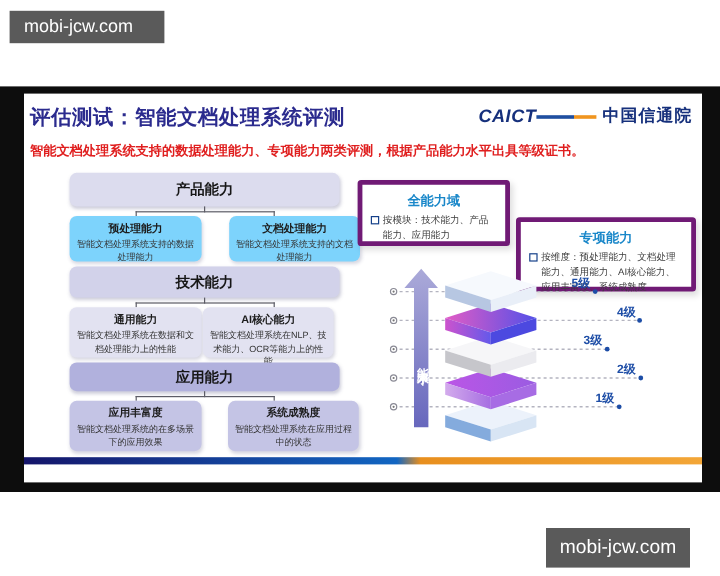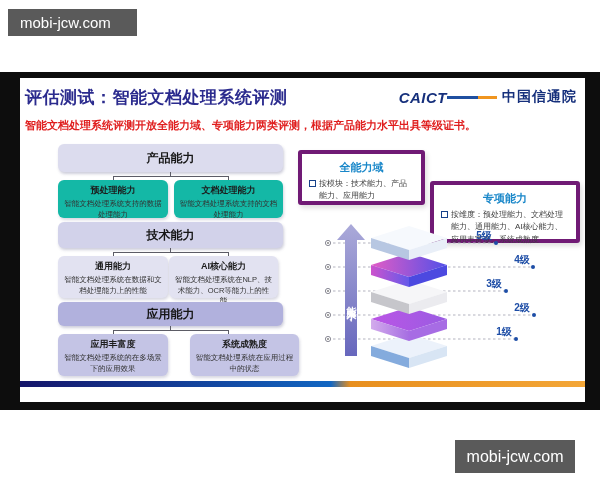--- a/index.html
+++ b/index.html
@@ -25,21 +25,21 @@
   .caict-cn{font-size:14px;font-weight:bold;color:#16307c;letter-spacing:1px;}
 
   
   .hbox{position:absolute;border-radius:6px;display:flex;align-items:center;justify-content:center;
         font-size:12px;font-weight:bold;color:#161616;box-shadow:1px 2px 3px rgba(60,60,110,.25);}
   .cbox{position:absolute;border-radius:6px;padding:4px 5px 2px;text-align:center;box-sizing:border-box;
         box-shadow:1px 2px 3px rgba(60,60,110,.2);}
   .cbox .ct{font-size:9px;font-weight:bold;color:#1c1c1c;margin-bottom:2px;}
   .cbox .cd{font-size:7.5px;color:#333;line-height:1.4;}
   .bg-h1{background:#dcdcee;} .bg-h2{background:#d2d2ea;} .bg-h3{background:#b1b1dd;}
-  .bg-r1{background:#14b8a6;} .bg-r2{background:#e2e2f1;} .bg-r3{background:#c4c4e5;}
+  .bg-r1{background:#7dd3fc;} .bg-r2{background:#e2e2f1;} .bg-r3{background:#c4c4e5;}
   .ln{position:absolute;background:#5c5c66;}
   .ln-h{height:1px;} .ln-v{width:1px;}
 
   
   .panel{position:absolute;background:#ffffff;border:4px solid #701a75;border-radius:3px;
          box-shadow:2px 3px 5px rgba(0,0,0,.13);padding:6px 7px 4px;box-sizing:border-box;}
   .panel .pt{text-align:center;color:#1987c9;font-weight:bold;font-size:11px;margin-bottom:3px;}
   .panel .pb{display:flex;gap:3px;font-size:8px;color:#3d3d3d;line-height:1.55;}
   .sq{flex:0 0 auto;width:5px;height:5px;border:1.5px solid #16418a;margin-top:2px;}
 
@@ -64,34 +64,34 @@
     <div class="title">评估测试：智能文档处理系统评测</div>
 
     <div class="logo">
       <span class="caict-wrap">
         <span class="caict-text">CAICT</span>
         <span class="caict-line"></span>
       </span>
       <span class="caict-cn">中国信通院</span>
     </div>
 
-    <div class="subtitle">智能文档处理系统评测开放全能力域、专项能力两类评测，根据产品能力水平出具等级证书。</div>
+    <div class="subtitle">智能文档处理系统支持的数据处理能力、专项能力两类评测，根据产品能力水平出具等级证书。</div>
 
     <div class="hbox bg-h1" style="left:38px;top:66px;width:225px;height:28px;">
       <span>产品能力</span>
     </div>
     <div class="ln ln-v" style="left:150px;top:94px;height:5px;"></div>
     <div class="ln ln-h" style="left:93px;top:98px;width:116px;"></div>
     <div class="ln ln-v" style="left:93px;top:98px;height:4px;"></div>
     <div class="ln ln-v" style="left:208px;top:98px;height:4px;"></div>
     <div class="cbox bg-r1" style="left:38px;top:102px;width:110px;height:38px;">
       <div class="ct">预处理能力</div>
       <div class="cd">智能文档处理系统支持的数据处理能力</div>
     </div>
-    <div class="cbox bg-r1" style="left:154px;top:102px;width:109px;height:38px;text-align:center;">
+    <div class="cbox bg-r1" style="left:171px;top:102px;width:109px;height:38px;text-align:center;">
       <div class="ct">文档处理能力</div>
       <div class="cd">智能文档处理系统支持的文档处理能力</div>
     </div>
 
     <div class="hbox bg-h2" style="left:38px;top:144px;width:225px;height:26px;">
       <span>技术能力</span>
     </div>
     <div class="ln ln-v" style="left:150px;top:170px;height:5px;"></div>
     <div class="ln ln-h" style="left:93px;top:174px;width:116px;"></div>
     <div class="ln ln-v" style="left:93px;top:174px;height:4px;"></div>

